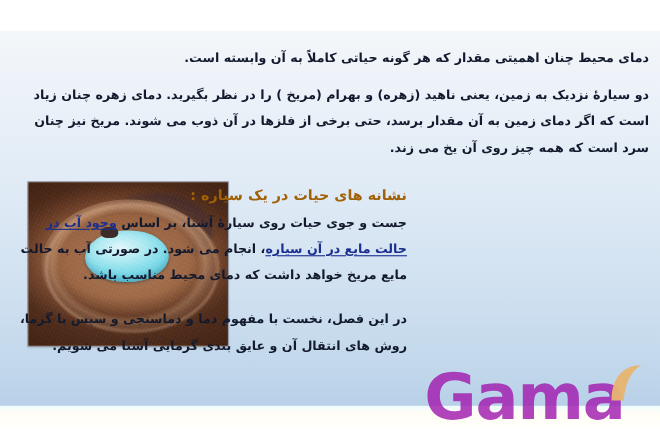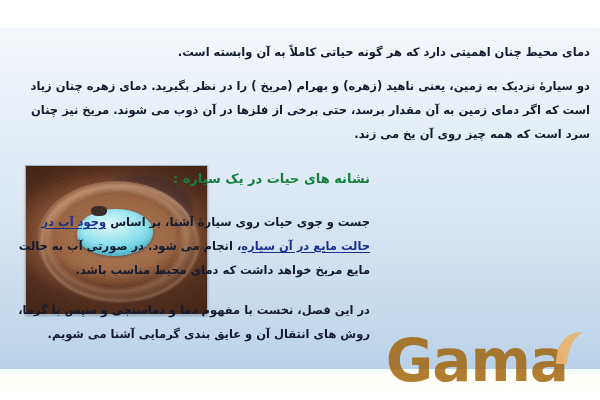--- a/index.html
+++ b/index.html
@@ -67,21 +67,21 @@
   }
   .watermark .wm-text {
     position: absolute;
     right: 26px;
     bottom: 6px;
     font-family: "DejaVu Sans", "Liberation Sans", sans-serif;
     font-weight: 700;
     font-size: 58px;
     line-height: 1;
     letter-spacing: -1px;
-    color: #a16207;
+    color: #a21caf;
     opacity: 0.82;
     direction: ltr;
   }
   .watermark .wm-swoosh {
     position: absolute;
     right: 8px;
     bottom: 30px;
     width: 34px;
     height: 36px;
     overflow: hidden;
@@ -190,25 +190,25 @@
     margin: 0 0 10px 0;
     padding: 0;
     letter-spacing: 0;
   }
   .para.narrow {
     width: 360px;
     margin-right: auto;
     margin-left: 0;
   }
   .heading {
-    color: #15803d;
+    color: #a16207;
     font-size: 13px;
     font-weight: 700;
     line-height: 22px;
-    margin: 6px 0 20px 0;
+    margin: 6px 0 0 0;
     padding: 0;
     width: 360px;
     margin-right: auto;
   }
   .link {
     color: #1a2f8f;
     text-decoration: underline;
     text-underline-offset: 2px;
   }
   .spacer-sm { height: 6px; }
@@ -228,21 +228,21 @@
     <div class="pic-shadow-arc"></div>
     <div class="pic-rim"></div>
     <div class="pic-rim-hl"></div>
     <div class="pic-lake"></div>
     <div class="pic-lake-notch"></div>
     <div class="pic-noise"></div>
   </div>
 
   <div class="text-col">
 
-    <p class="para" style="padding-left:18px;">دمای محیط چنان اهمیتی دارد که هر گونه حیاتی کاملاً به آن وابسته است.</p>
+    <p class="para" style="padding-left:18px;">دمای محیط چنان اهمیتی مقدار که هر گونه حیاتی کاملاً به آن وابسته است.</p>
 
     <p class="para">دو سیارهٔ نزدیک به زمین، یعنی ناهید (زهره) و بهرام (مریخ ) را در نظر بگیرید. دمای زهره چنان زیاد است که اگر دمای زمین به آن مقدار برسد، حتی برخی از فلزها در آن ذوب می شوند. مریخ نیز چنان سرد است که همه چیز روی آن یخ می زند.</p>
 
     <div class="spacer-sm"></div>
 
     <h2 class="heading">نشانه های حیات در یک سیاره :</h2>
 
     <p class="para narrow"><span>جست و جوی حیات روی سیارهٔ آشنا، بر اساس </span><a class="link" href="#">وجود آب در حالت مایع در آن سیاره</a><span>، انجام می شود. در صورتی آب به حالت مایع مریخ خواهد داشت که دمای محیط مناسب باشد.</span></p>
 
     <div class="spacer-sm"></div>

